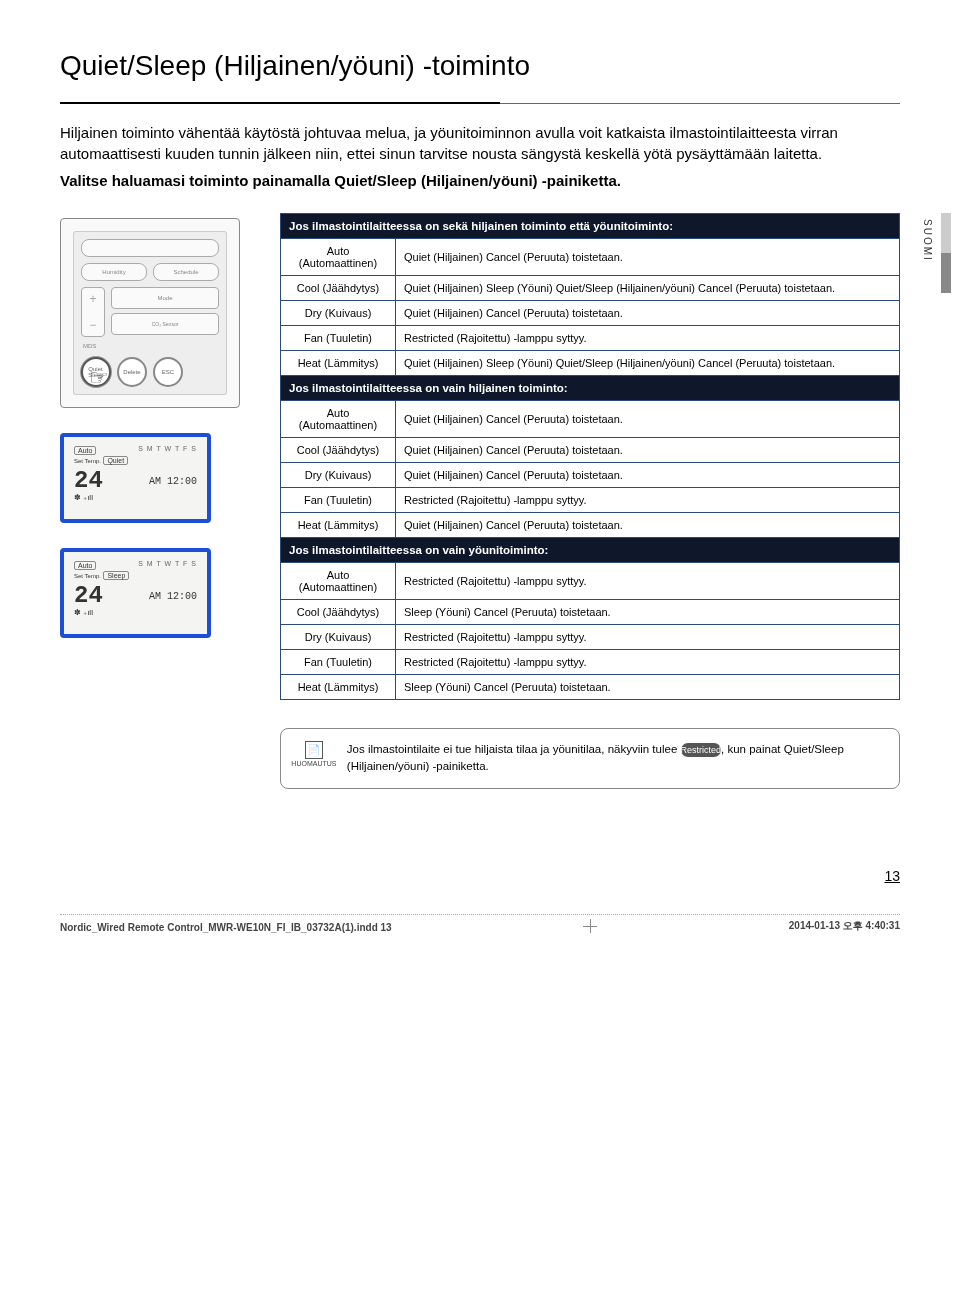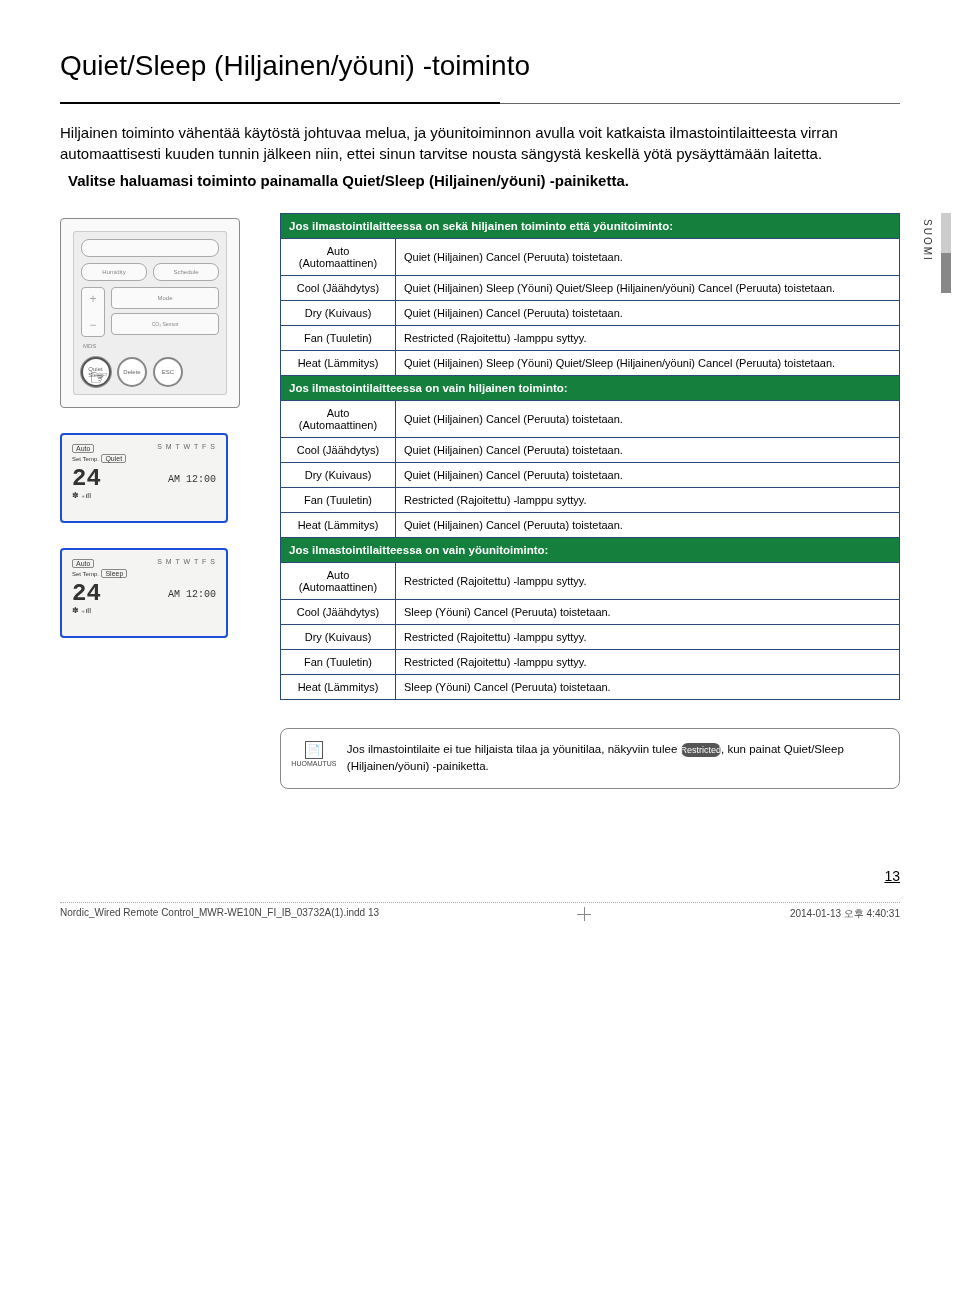--- a/index.html
+++ b/index.html
@@ -23,21 +23,21 @@
     align-items: center;
     margin-bottom: 18px;
   }
   .hr-left { height: 2px; background: #000; width: 440px; }
   .hr-right { height: 1px; background: #666; flex: 1; }
   .intro p {
     font-size: 15px;
     line-height: 1.4;
     margin-bottom: 6px;
   }
-  .intro .bold { font-weight: bold; margin-left: 8px; }
+  .intro .bold { font-weight: bold; }
   .content-row {
     display: flex;
     margin-top: 22px;
     gap: 30px;
   }
   .left-col {
     width: 190px;
     display: flex;
     flex-direction: column;
     gap: 25px;
@@ -69,23 +69,23 @@
   .d-plus { width:24px; height:50px; border:1px solid #aaa; border-radius:4px; background:#fafafa; display:flex; flex-direction:column; align-items:center; justify-content:space-between; padding:4px; font-size:12px; color:#aaa;}
   .d-side { display:flex; flex-direction:column; gap:4px; flex:1;}
   .d-small { height:22px; border:1px solid #aaa; border-radius:4px; background:#fafafa; font-size:6px; display:flex; align-items:center; justify-content:center; color:#888;}
   .d-bottom { display:flex; gap:6px; margin-top:auto;}
   .d-round { width:30px; height:30px; border:2px solid #888; border-radius:50%; background:#fff; font-size:6px; display:flex; align-items:center; justify-content:center; color:#666;}
   .d-round.highlight { border-color:#555; box-shadow:0 0 0 1px #999; position:relative;}
   .finger { position:absolute; right:-8px; bottom:-8px; width:28px; height:28px; }
   .finger::before { content:"☞"; font-size:22px; color:#555; }
 
   .lcd {
-    width: 168px;
+    width: 151px;
     height: 90px;
-    border:2px solid #1d4ed8;
+    border:4px solid #1d4ed8;
     border-radius:4px;
     background:#f4f4f2;
     padding:8px 10px;
     font-size:9px;
     color:#333;
     position:relative;
   }
   .lcd .tag { display:inline-block; border:1px solid #888; padding:0 3px; font-size:7px; margin-right:4px; border-radius:2px;}
   .lcd .temp { font-size:24px; font-weight:bold; font-family:"Courier New",monospace; line-height:1;}
   .lcd .time { font-size:10px; font-family:"Courier New",monospace;margin-left:29px;}
@@ -98,21 +98,21 @@
     width: 100%;
     border-collapse: collapse;
     font-size: 11px;
   }
   table.mode td, table.mode th {
     border: 1px solid #2a4a7a;
     padding: 6px 8px;
     vertical-align: middle;
   }
   table.mode .header td {
-    background: #15803d;
+    background: #0f172a;
     color: #fff;
     font-weight: bold;
     text-align: left;
     font-size: 11.5px;
   }
   table.mode .label {
     width: 115px;
     text-align: center;
     font-size: 11px;
   }
@@ -162,26 +162,27 @@
   .side-block.light { background:#ccc;}
   .page-num {
     text-align: right;
     font-size: 14px;
     margin-top: 79px;
     text-decoration: underline;
   }
   .footer {
     display:flex;
     justify-content:space-between;
-    align-items:flex-start;
+    align-items:flex-end;
     font-size:10px;
     color:#444;
-    margin-top:18px;
+    margin-top:30px;
     border-top: 1px dotted #aaa;
     padding-top: 4px;
+    font-weight: bold;
   }
   .footer .crop { width:14px; height:14px; position:relative;}
   .footer .crop::before, .footer .crop::after {
     content:""; position:absolute; background:#888;
   }
   .footer .crop::before { width:1px; height:14px; left:7px; }
   .footer .crop::after { width:14px; height:1px; top:7px; }
 </style>
 </head>
 <body>

